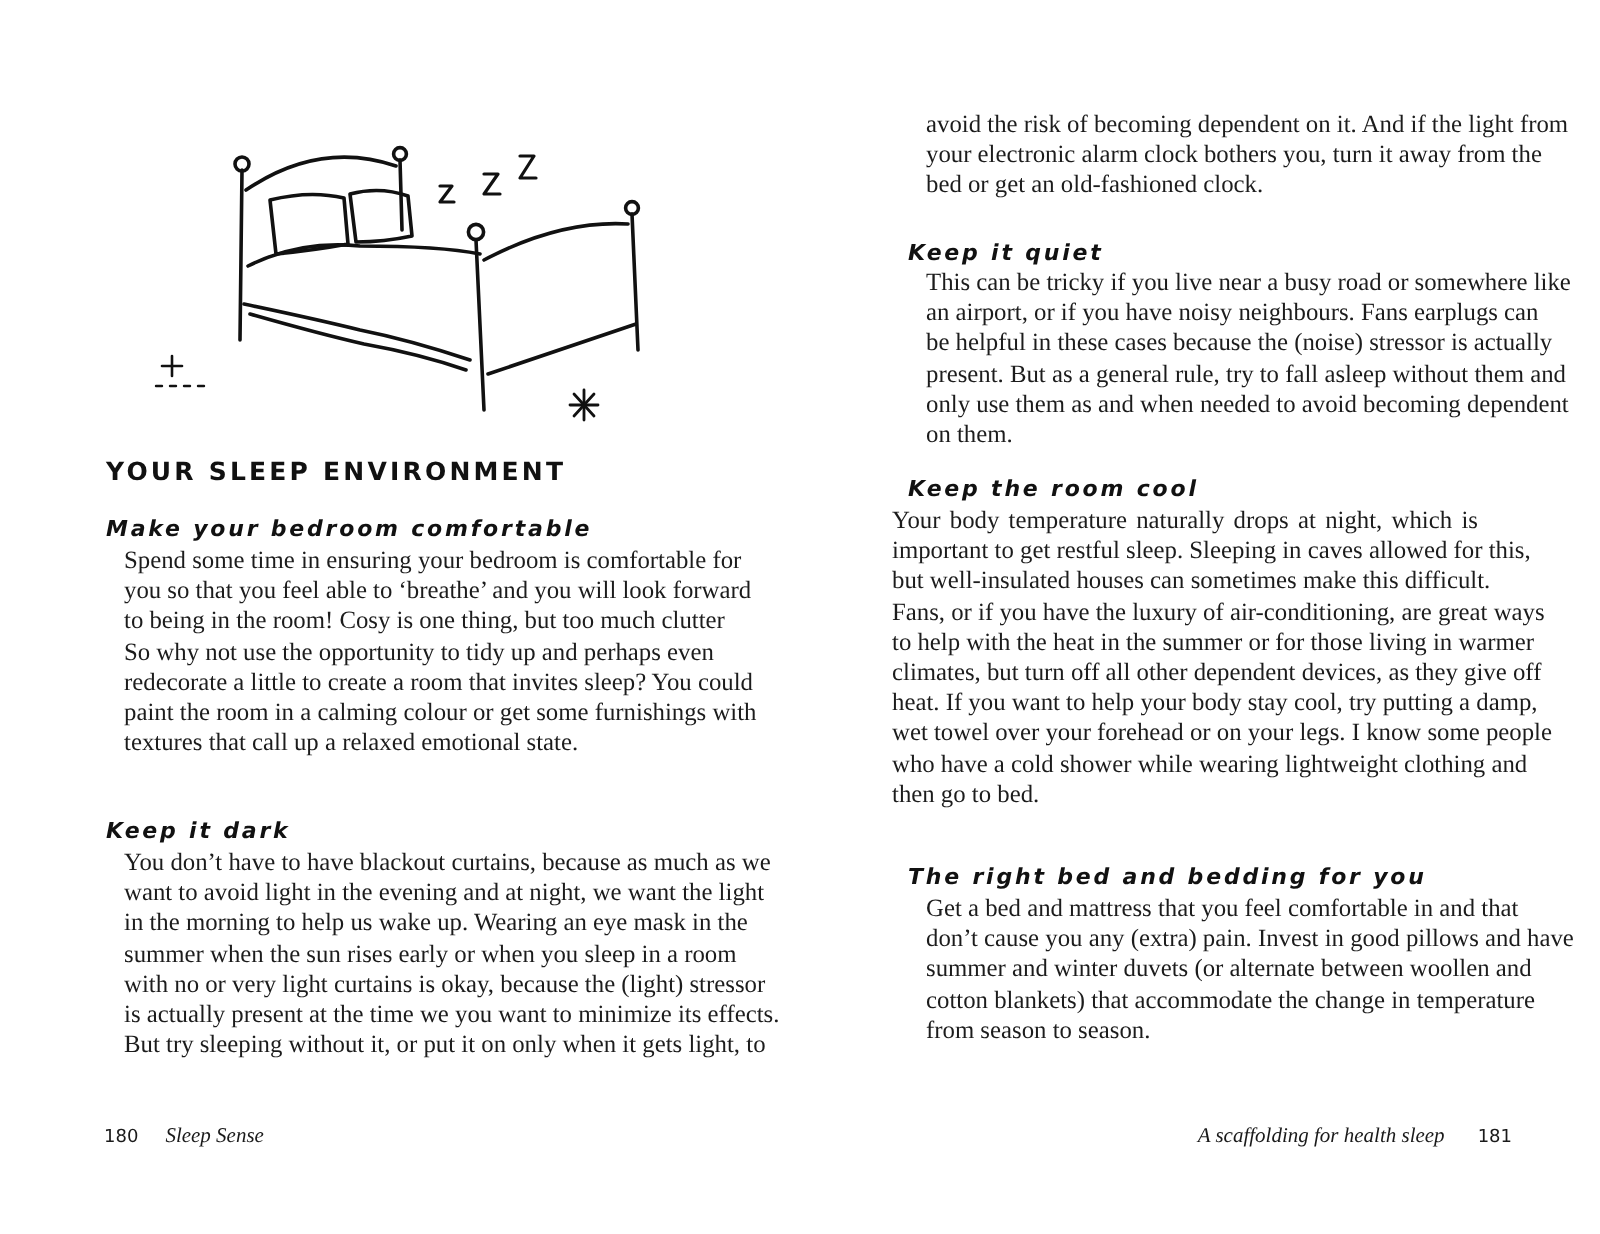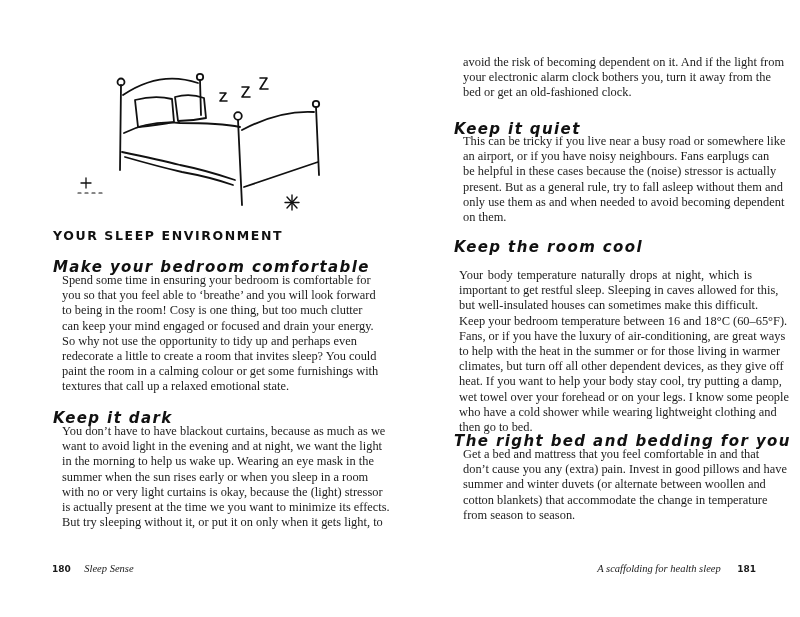--- a/index.html
+++ b/index.html
@@ -9,31 +9,31 @@
   .page-right { left: 400px; width: 400px; }
   .illustration { position: absolute; left: 70px; top: 55px; width: 260px; height: 165px; }
   .section-title {
     position: absolute; left: 53px; top: 228px;
     font-family: "DejaVu Sans", sans-serif; font-weight: bold; font-size: 12.5px;
     letter-spacing: 1.6px; color: #111;
   }
   .sub {
     position: absolute;
     font-family: "DejaVu Sans", sans-serif; font-weight: bold; font-style: italic;
-    font-size: 15px; letter-spacing: 1.4px; color: #111; white-space: nowrap;
+    font-size: 11px; letter-spacing: 1.4px; color: #111; white-space: nowrap;
   }
   .para {
     position: absolute;
     font-family: "Liberation Serif", serif; font-size: 12.4px; line-height: 15.2px;
     text-align: justify; color: #1c1c1c;
   }
   .para span.line { display: block; text-align: justify; text-align-last: justify; white-space: nowrap; }
   .para span.line.last { text-align-last: left; }
   .folio { position: absolute; top: 563px; font-size: 10px; }
-  .folio-num { font-family: "DejaVu Sans", sans-serif; font-weight: bold; font-size: 9px; }
+  .folio-num { font-family: "DejaVu Sans", sans-serif; font-weight: normal; font-size: 9px; }
   .folio-title { font-family: "Liberation Serif", serif; font-style: italic; font-size: 10.5px; }
 </style>
 </head>
 <body>
 
 <div class="page page-left">
   <svg class="illustration" viewBox="0 0 260 165" fill="none" stroke="#111" stroke-width="1.8" stroke-linecap="round" stroke-linejoin="round">
     <g>
 
       <line x1="51" y1="30" x2="50" y2="115"></line>
@@ -83,21 +83,20 @@
     </g>
   </svg>
 
   <div class="section-title">YOUR SLEEP ENVIRONMENT</div>
 
   <div class="sub" style="left:53px; top:258px;">Make your bedroom comfortable</div>
   <div class="para" style="left:62px; top:273px; width:293px;">
     <span class="line">Spend some time in ensuring your bedroom is comfortable for</span>
     <span class="line">you so that you feel able to ‘breathe’ and you will look forward</span>
     <span class="line">to being in the room! Cosy is one thing, but too much clutter</span>
-    <span class="line">can keep your mind engaged or focused and drain your energy.</span>
     <span class="line">So why not use the opportunity to tidy up and perhaps even</span>
     <span class="line">redecorate a little to create a room that invites sleep? You could</span>
     <span class="line">paint the room in a calming colour or get some furnishings with</span>
     <span class="line last">textures that call up a relaxed emotional state.</span>
   </div>
 
   <div class="sub" style="left:53px; top:409px;">Keep it dark</div>
   <div class="para" style="left:62px; top:424px; width:293px;">
     <span class="line">You don’t have to have blackout curtains, because as much as we</span>
     <span class="line">want to avoid light in the evening and at night, we want the light</span>
@@ -125,25 +124,24 @@
   <div class="para" style="left:63px; top:134px; width:293px;">
     <span class="line">This can be tricky if you live near a busy road or somewhere like</span>
     <span class="line">an airport, or if you have noisy neighbours. Fans earplugs can</span>
     <span class="line">be helpful in these cases because the (noise) stressor is actually</span>
     <span class="line">present. But as a general rule, try to fall asleep without them and</span>
     <span class="line">only use them as and when needed to avoid becoming dependent</span>
     <span class="line last">on them.</span>
   </div>
 
   <div class="sub" style="left:54px; top:238px;text-align:center;">Keep the room cool</div>
-  <div class="para" style="left:59px; top:253px; width:293px;margin-top:15px;">
+  <div class="para" style="left:46px; top:253px; width:293px;">
     <span class="line">Your body temperature naturally drops at night, which is</span>
     <span class="line">important to get restful sleep. Sleeping in caves allowed for this,</span>
     <span class="line">but well-insulated houses can sometimes make this difficult.</span>
-    <span class="line">Keep your bedroom temperature between 16 and 18°C (60–65°F).</span>
     <span class="line">Fans, or if you have the luxury of air-conditioning, are great ways</span>
     <span class="line">to help with the heat in the summer or for those living in warmer</span>
     <span class="line">climates, but turn off all other dependent devices, as they give off</span>
     <span class="line">heat. If you want to help your body stay cool, try putting a damp,</span>
     <span class="line">wet towel over your forehead or on your legs. I know some people</span>
     <span class="line">who have a cold shower while wearing lightweight clothing and</span>
     <span class="line last">then go to bed.</span>
   </div>
 
   <div class="sub" style="left:54px; top:432px;">The right bed and bedding for you</div>

